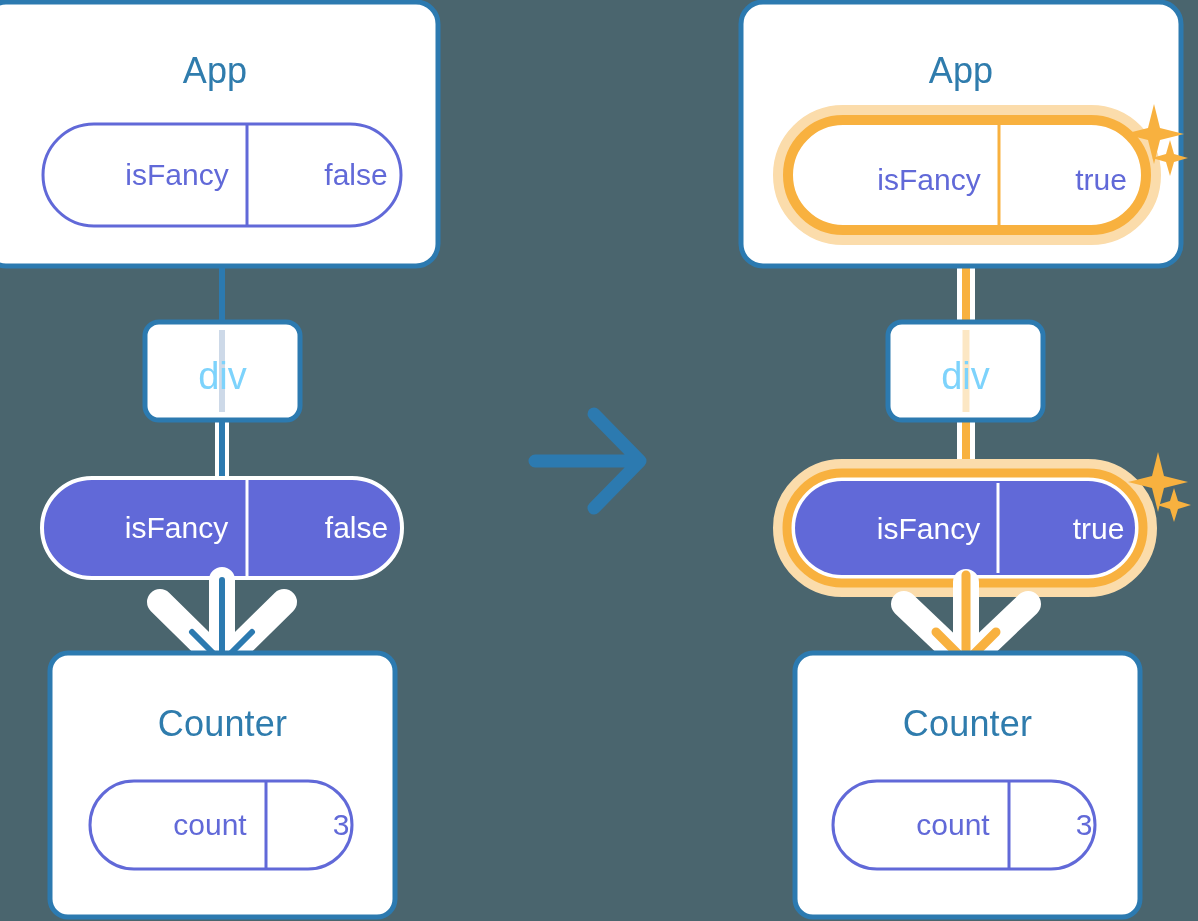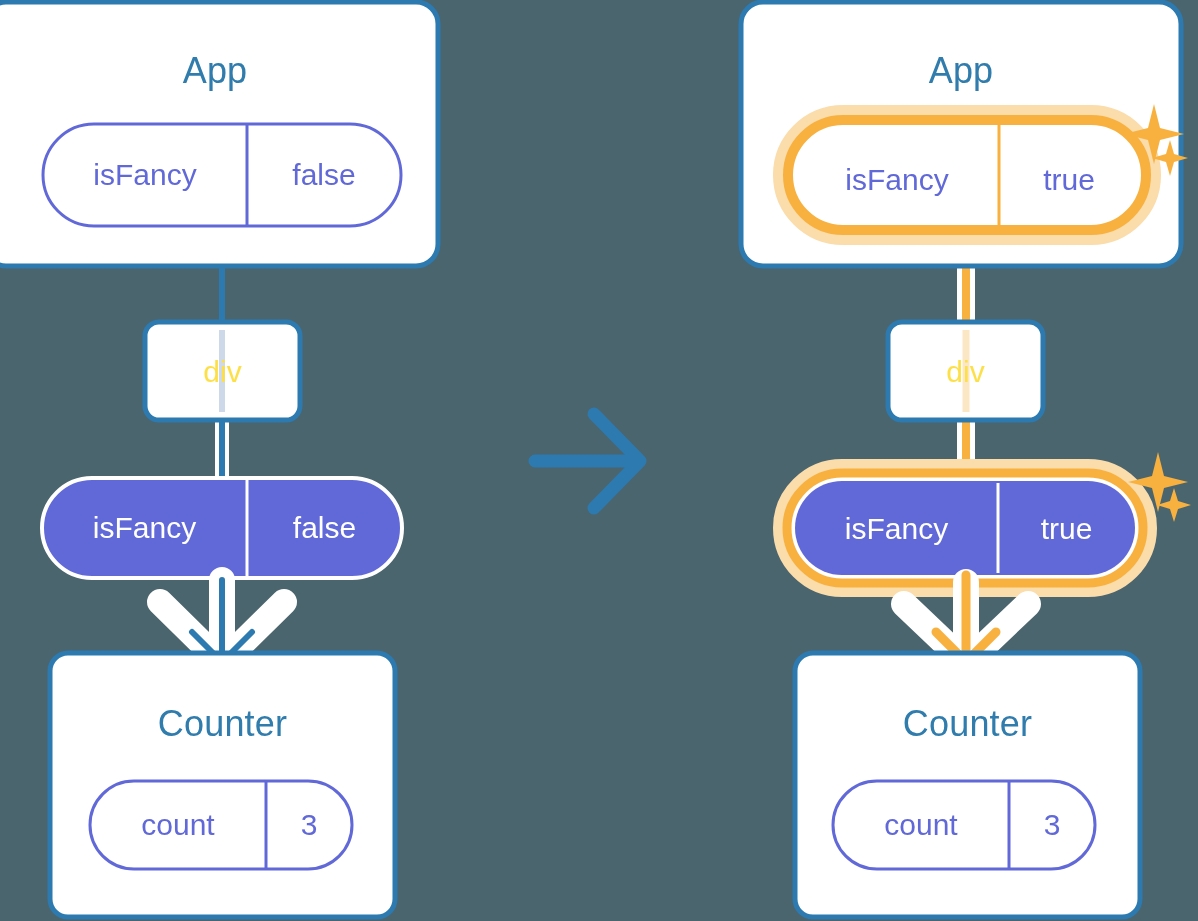--- a/index.html
+++ b/index.html
@@ -9,25 +9,25 @@
     font-family:"Liberation Sans", sans-serif;
     overflow:hidden;
     position:relative;
   }
   #stage{position:absolute;left:0;top:0;width:1042px;height:921px;border-radius:26px;}
   svg.layer{position:absolute;left:0;top:0;width:1198px;height:921px;overflow:visible;}
   .txt{position:absolute;white-space:nowrap;}
   .card-title{
     color:#2f7cad;font-size:36px;letter-spacing:.2px;
   }
-  .pill-label{font-size:30px;}
+  .pill-label{font-size:30px;margin-left:32px;}
   .pill-label.ghost{color:#6169d8;}
   .pill-label.onpurple{color:#ffffff;}
   .pill-label.bold{font-weight:normal;}
-  .div-label{color:#fde047;font-size:30px;}
+  .div-label{color:#7dd3fc;font-size:38px;}
 </style>
 </head>
 <body>
 
 <div id="stage">
 
   <svg class="layer" viewBox="0 0 1198 921">
 
     <line x1="222" y1="218" x2="222" y2="325" stroke="#2c7ab0" stroke-width="6"></line>
 

